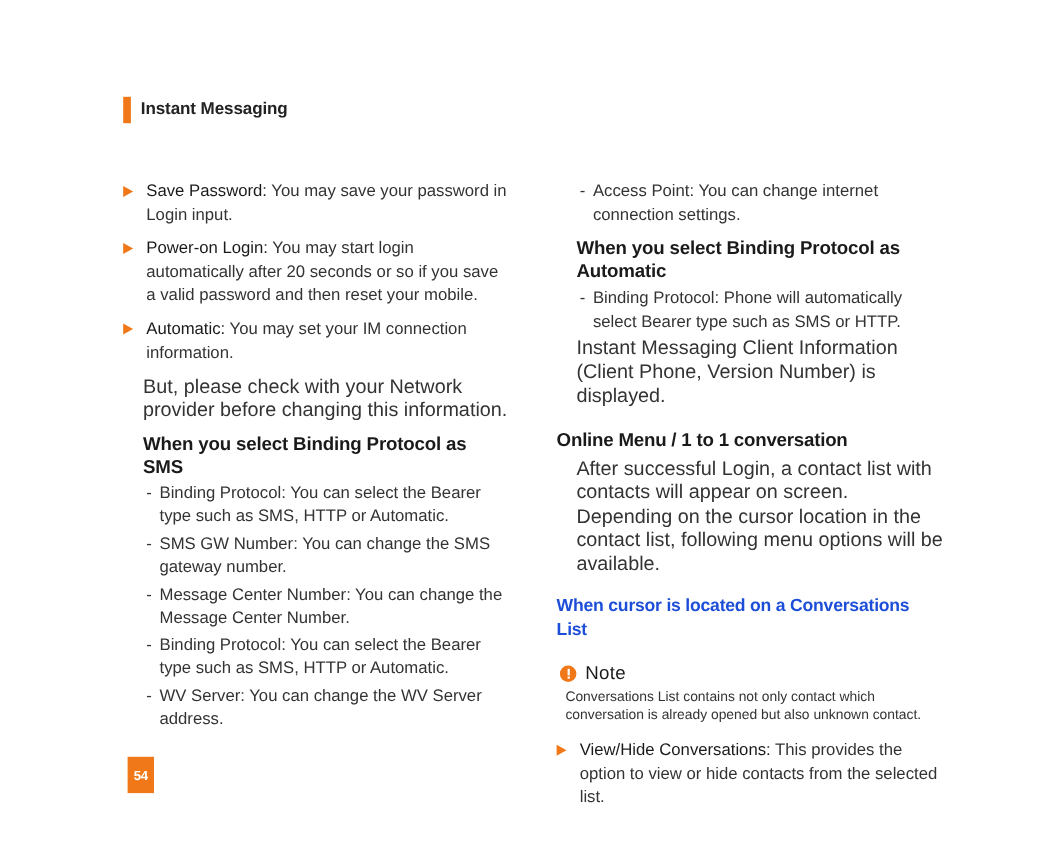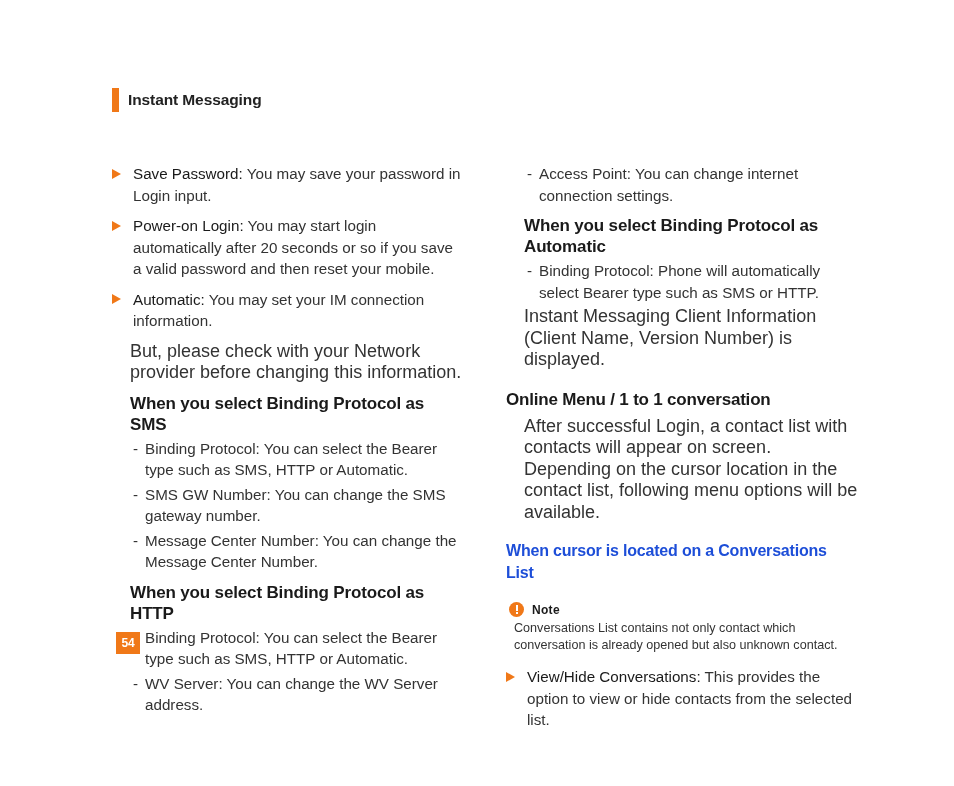--- a/index.html
+++ b/index.html
@@ -151,39 +151,39 @@
   .note-icon::after {
     content: "";
     position: absolute;
     left: 6.5px;
     top: 10.2px;
     width: 2px;
     height: 2px;
     background: #ffffff;
   }
   .note-title {
-    font-size: 12px;
-    font-weight: bold;
+    font-size: 17px;
+    font-weight: normal;
     color: #1a1a1a;
     letter-spacing: 0.3px;
   }
   .note-body {
     font-size: 12.6px;
     line-height: 17px;
     color: #333333;
     margin: 0 0 12px 8px;
   }
 
   
   .page-number {
     position: absolute;
     left: 116px;
-    top: 632px;
+    top: 688px;
     width: 24px;
-    height: 22px;
+    height: 33px;
     background: #F07818;
     color: #ffffff;
     font-size: 12px;
     font-weight: bold;
     display: flex;
     align-items: center;
     justify-content: center;
     letter-spacing: -0.2px;
   }
 </style>
@@ -219,21 +219,20 @@
   <div class="dash-item">
     <span class="dash-icon">-</span><span>Binding Protocol: You can select the Bearer type such as SMS, HTTP or Automatic.</span>
   </div>
   <div class="dash-item">
     <span class="dash-icon">-</span><span>SMS GW Number: You can change the SMS gateway number.</span>
   </div>
   <div class="dash-item">
     <span class="dash-icon">-</span><span>Message Center Number: You can change the Message Center Number.</span>
   </div>
 
-  <div class="sub-head">When you select Binding Protocol as HTTP</div>
 
   <div class="dash-item">
     <span class="dash-icon">-</span><span>Binding Protocol: You can select the Bearer type such as SMS, HTTP or Automatic.</span>
   </div>
   <div class="dash-item">
     <span class="dash-icon">-</span><span>WV Server: You can change the WV Server address.</span>
   </div>
 
 </div>
 
@@ -242,21 +241,21 @@
   <div class="dash-item">
     <span class="dash-icon">-</span><span>Access Point: You can change internet connection settings.</span>
   </div>
 
   <div class="sub-head">When you select Binding Protocol as Automatic</div>
 
   <div class="dash-item">
     <span class="dash-icon">-</span><span>Binding Protocol: Phone will automatically select Bearer type such as SMS or HTTP.</span>
   </div>
 
-  <p class="para">Instant Messaging Client Information (Client Name, Version Number) is displayed.</p>
+  <p class="para">Instant Messaging Client Information (Client Phone, Version Number) is displayed.</p>
 
   <div class="sect-head">Online Menu / 1 to 1 conversation</div>
   <p class="para">After successful Login, a contact list with contacts will appear on screen. Depending on the cursor location in the contact list, following menu options will be available.</p>
 
   <div class="emph-head">When cursor is located on a Conversations List</div>
 
   <div class="note-head">
     <span class="note-icon"></span>
     <span class="note-title">Note</span>
   </div>

